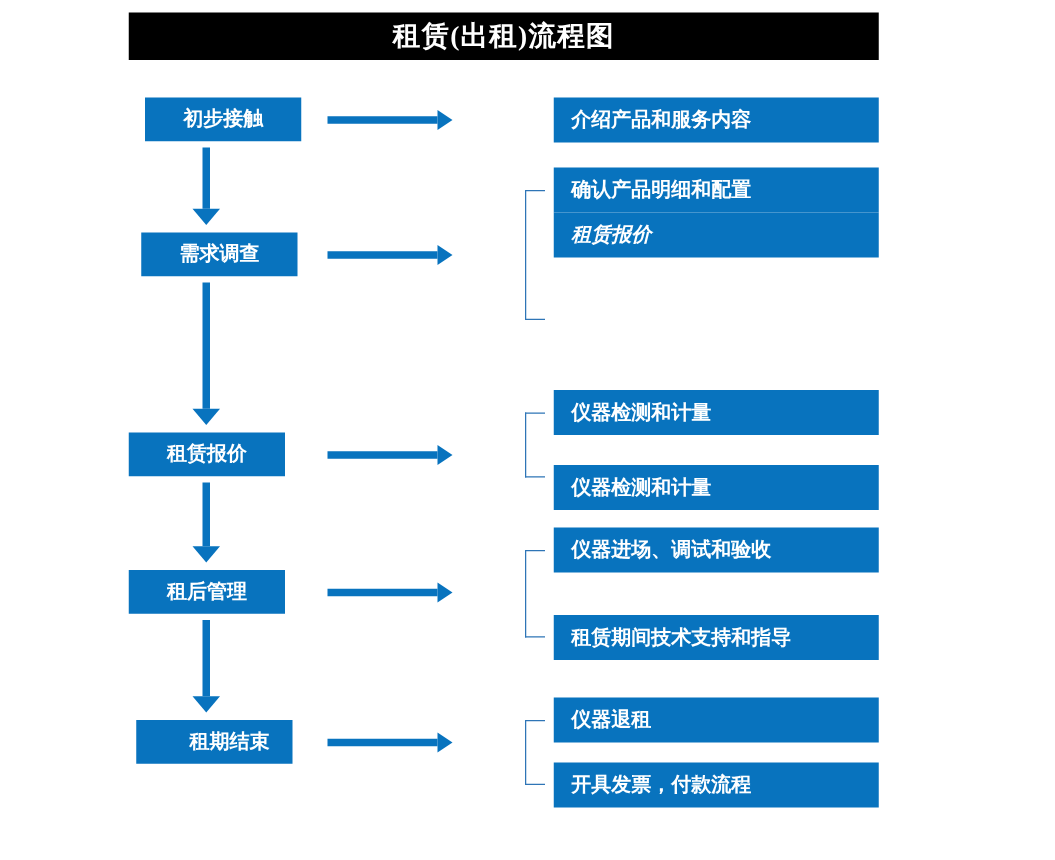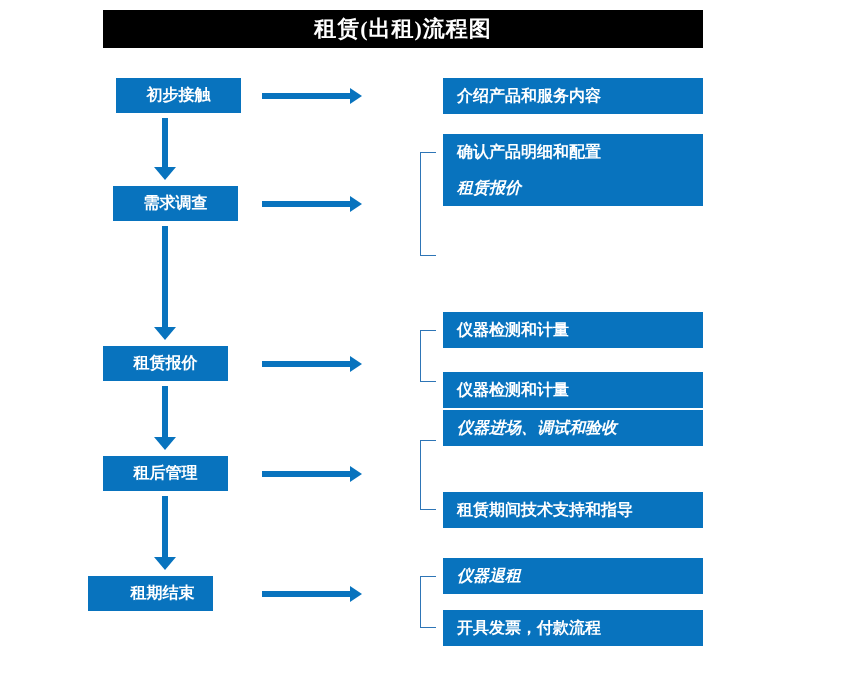--- a/index.html
+++ b/index.html
@@ -124,21 +124,21 @@
 <body>
 
 <div id="flowchart">
 
   <div class="title-bar">租赁(出租)流程图</div>
 
   <div class="node stage" style="left:116px; top:78px;text-align:right;">初步接触</div>
   <div class="node stage" style="left:113px; top:186px;">需求调查</div>
   <div class="node stage" style="left:103px; top:346px;">租赁报价</div>
   <div class="node stage" style="left:103px; top:456px;">租后管理</div>
-  <div class="node stage" style="left:88px; top:576px;padding-left:24px;">租期结束</div>
+  <div class="node stage" style="left:109px; top:576px;padding-left:24px;">租期结束</div>
 
   <div class="v-arrow" style="left:154px; top:118px; height:62px;">
     <div class="stem" style="height:49px;"></div>
     <div class="head" style="top:49px;"></div>
   </div>
   <div class="v-arrow" style="left:154px; top:226px; height:114px;">
     <div class="stem" style="height:101px;"></div>
     <div class="head" style="top:101px;"></div>
   </div>
   <div class="v-arrow" style="left:154px; top:386px; height:64px;">
@@ -177,19 +177,19 @@
   <div class="bracket" style="top:576px; height:52px;"></div>
 
   <div class="node detail" style="top:78px;">介绍产品和服务内容</div>
 
   <div class="node detail" style="top:134px;font-family:Liberation Mono, monospace;">确认产品明细和配置</div>
   <div class="node detail" style="top:170px;font-style:italic;">租赁报价</div>
 
   <div class="node detail" style="top:312px;">仪器检测和计量</div>
   <div class="node detail" style="top:372px;">仪器检测和计量</div>
 
-  <div class="node detail" style="top:410px;font-style:italic;">仪器进场、调试和验收</div>
+  <div class="node detail" style="top:422px;">仪器进场、调试和验收</div>
   <div class="node detail" style="top:492px;">租赁期间技术支持和指导</div>
 
-  <div class="node detail" style="top:558px;font-style:italic;">仪器退租</div>
+  <div class="node detail" style="top:558px;">仪器退租</div>
   <div class="node detail" style="top:610px;">开具发票，付款流程</div>
 
 </div>
 
 </body></html>

